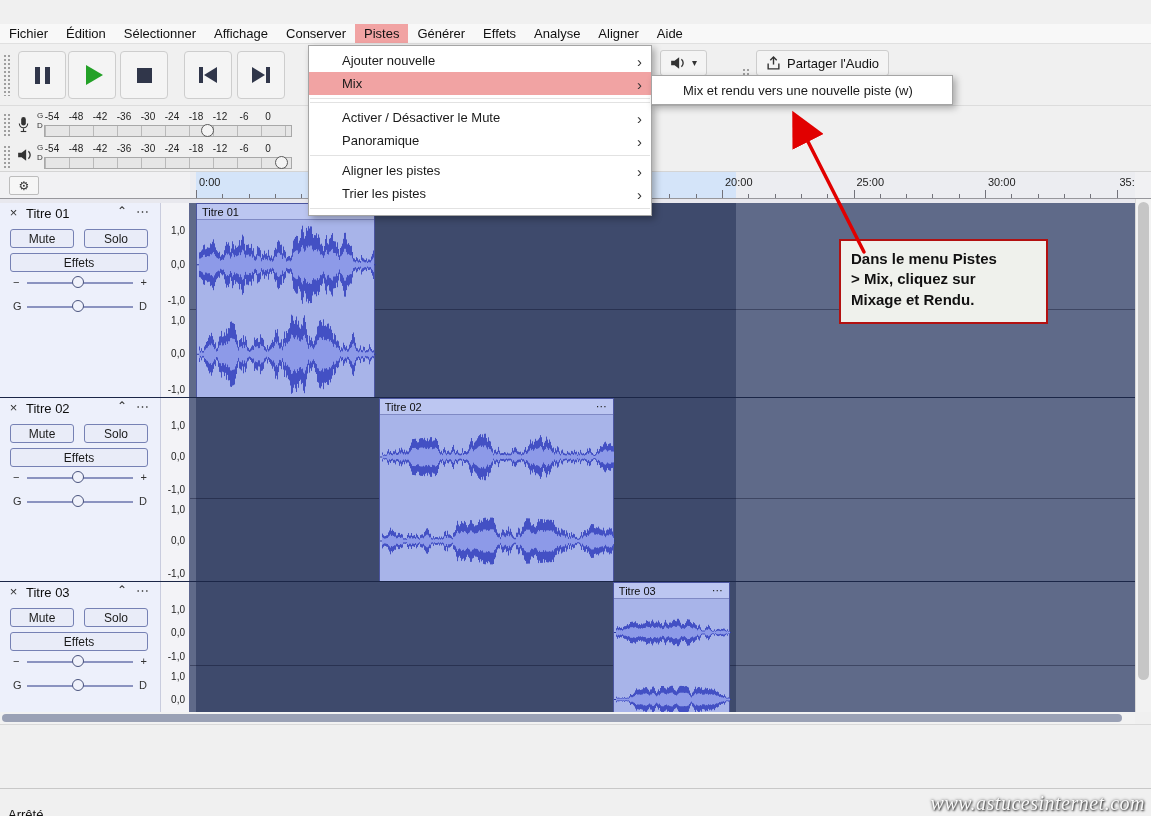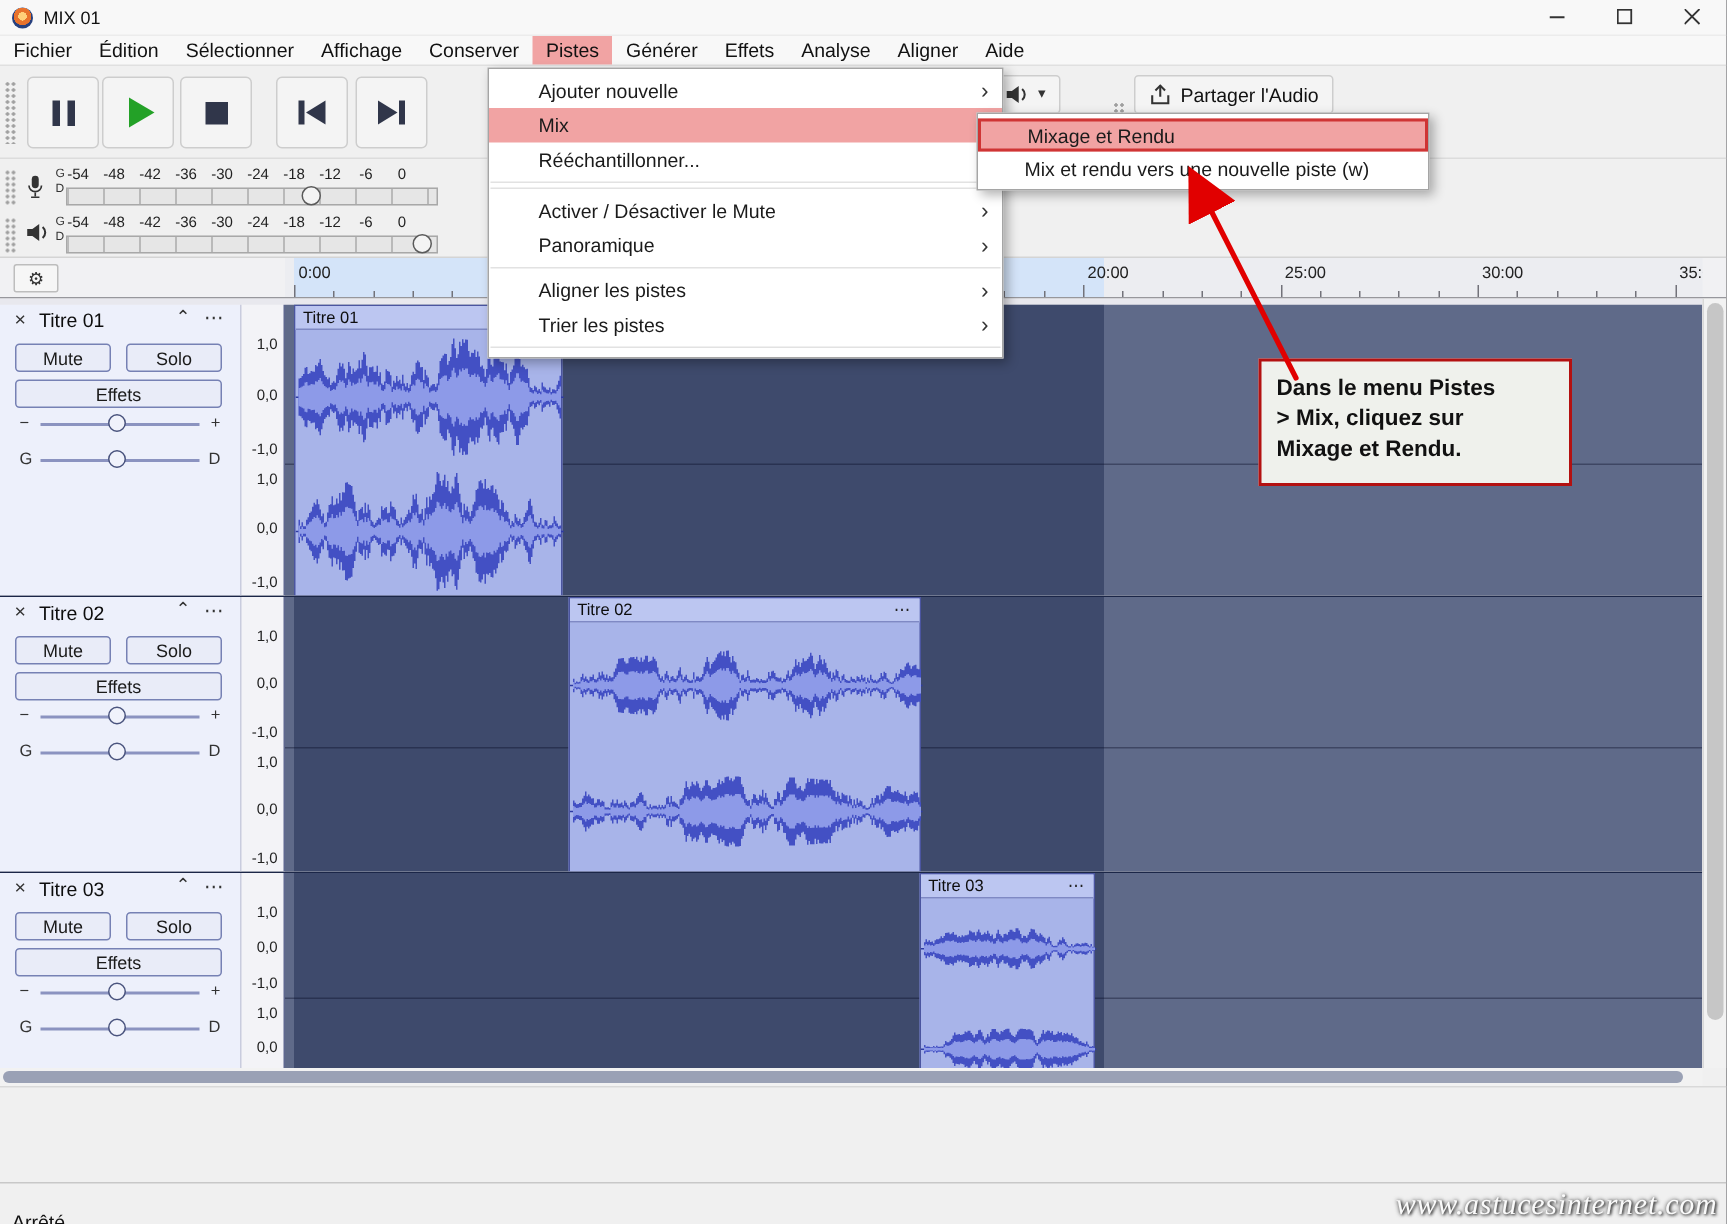--- a/index.html
+++ b/index.html
@@ -71,58 +71,36 @@
 .hscroll{position:absolute;left:0;top:712px;width:1135px;height:12px;background:#f2f2f2}
 .hthumb{position:absolute;left:2px;top:2px;width:1120px;height:8px;background:#9aa1b5;border-radius:4px}
 
 .botbar{position:absolute;left:0;right:0;top:724px;height:64px;background:#f0f0f0;border-top:1px solid #d9d9d9}
 
 .statusbar{position:absolute;left:0;right:0;top:788px;height:28px;background:#f0f0f0;border-top:1px solid #c8c8c8}
 .status-text{position:absolute;left:8px;top:18px;font-size:13px}
 .watermark{position:absolute;right:6px;bottom:1px;font-family:"Liberation Serif",serif;font-style:italic;font-size:20px;color:#fafafa;text-shadow:0 0 3px #444,1px 1px 2px #333;letter-spacing:.5px}
 
 .menu-popup{position:absolute;background:#fff;border:1px solid #a5a5a5;box-shadow:3px 3px 7px rgba(0,0,0,.3);z-index:50;padding:3px 0}
-.pistes{left:325px;top:45px;width:344px}
+.pistes{left:308px;top:45px;width:344px}
 .mixsub{left:651px;top:75px;width:302px;z-index:51}
 .menu-item{position:relative;height:23px;display:flex;align-items:center;padding:0 26px 0 33px;font-size:13px;color:#1a1a1a}
 .mixsub .menu-item{height:22px;padding-left:31px}
 .menu-item.hl{background:var(--hl)}
 .menu-item.hl2{background:var(--hl);border:2px solid var(--hlborder)}
 .mi-arrow{position:absolute;right:9px;top:50%;transform:translateY(-50%);font-size:15px;color:#333}
 .menu-sep{height:1px;margin:3px 1px;background:#e2e2e2}
 .annot{position:absolute;left:839px;top:239px;width:209px;height:85px;background:#eff1ec;border:2px solid var(--annotborder);z-index:45;padding:8px 10px;font-size:15px;font-weight:bold;line-height:1.35;white-space:pre-line}
 .arrow-svg{position:absolute;left:0;top:0;z-index:60;pointer-events:none}
 </style>
 </head>
 <body>
 
 <div class="app">
 
-  <div class="titlebar">
-    <div class="app-icon"></div>
-    <div class="title-text">MIX 01</div>
-    <div class="win-btns">
-      <div class="win-btn">
-          <svg width="11" height="11">
-            <line x1="0" y1="5.5" x2="10" y2="5.5" stroke="#333" stroke-width="1.2"></line>
-          </svg>
-        </div>
-      <div class="win-btn">
-          <svg width="11" height="11">
-            <rect x="0.5" y="0.5" width="9" height="9" fill="none" stroke="#333" stroke-width="1.2"></rect>
-          </svg>
-        </div>
-      <div class="win-btn">
-          <svg width="11" height="11">
-            <line x1="0" y1="0" x2="10" y2="10" stroke="#333" stroke-width="1.2"></line>
-            <line x1="10" y1="0" x2="0" y2="10" stroke="#333" stroke-width="1.2"></line>
-          </svg>
-        </div>
-    </div>
-  </div>
 
   <div class="menubar" id="menubar">
       <div class="mb-item">Fichier</div>
       <div class="mb-item">Édition</div>
       <div class="mb-item">Sélectionner</div>
       <div class="mb-item">Affichage</div>
       <div class="mb-item">Conserver</div>
       <div class="mb-item active">Pistes</div>
       <div class="mb-item">Générer</div>
       <div class="mb-item">Effets</div>
@@ -469,23 +447,20 @@
   <div class="menu-popup pistes">
       <div id="pistes-menu-items">
         <div class="menu-item">
           <span class="mi-label">Ajouter nouvelle</span>
           <span class="mi-arrow">›</span>
         </div>
         <div class="menu-item hl">
           <span class="mi-label">Mix</span>
           <span class="mi-arrow">›</span>
         </div>
-        <div class="menu-item">
-          <span class="mi-label">Rééchantillonner...</span>
-        </div>
         <div class="menu-sep"></div>
         <div class="menu-sep"></div>
         <div class="menu-item">
           <span class="mi-label">Activer / Désactiver le Mute</span>
           <span class="mi-arrow">›</span>
         </div>
         <div class="menu-item">
           <span class="mi-label">Panoramique</span>
           <span class="mi-arrow">›</span>
         </div>
@@ -497,23 +472,20 @@
         <div class="menu-item">
           <span class="mi-label">Trier les pistes</span>
           <span class="mi-arrow">›</span>
         </div>
         <div class="menu-sep"></div>
       </div>
     </div>
 
   <div class="menu-popup mixsub">
       <div id="mix-submenu-items">
-        <div class="menu-item hl2">
-          <span class="mi-label">Mixage et Rendu</span>
-        </div>
         <div class="menu-item">
           <span class="mi-label">Mix et rendu vers une nouvelle piste (w)</span>
         </div>
       </div>
     </div>
 
   <div class="annot"><span>Dans le menu Pistes
 &gt; Mix, cliquez sur
 Mixage et Rendu.</span></div>
   <svg class="arrow-svg" width="1151" height="816">

